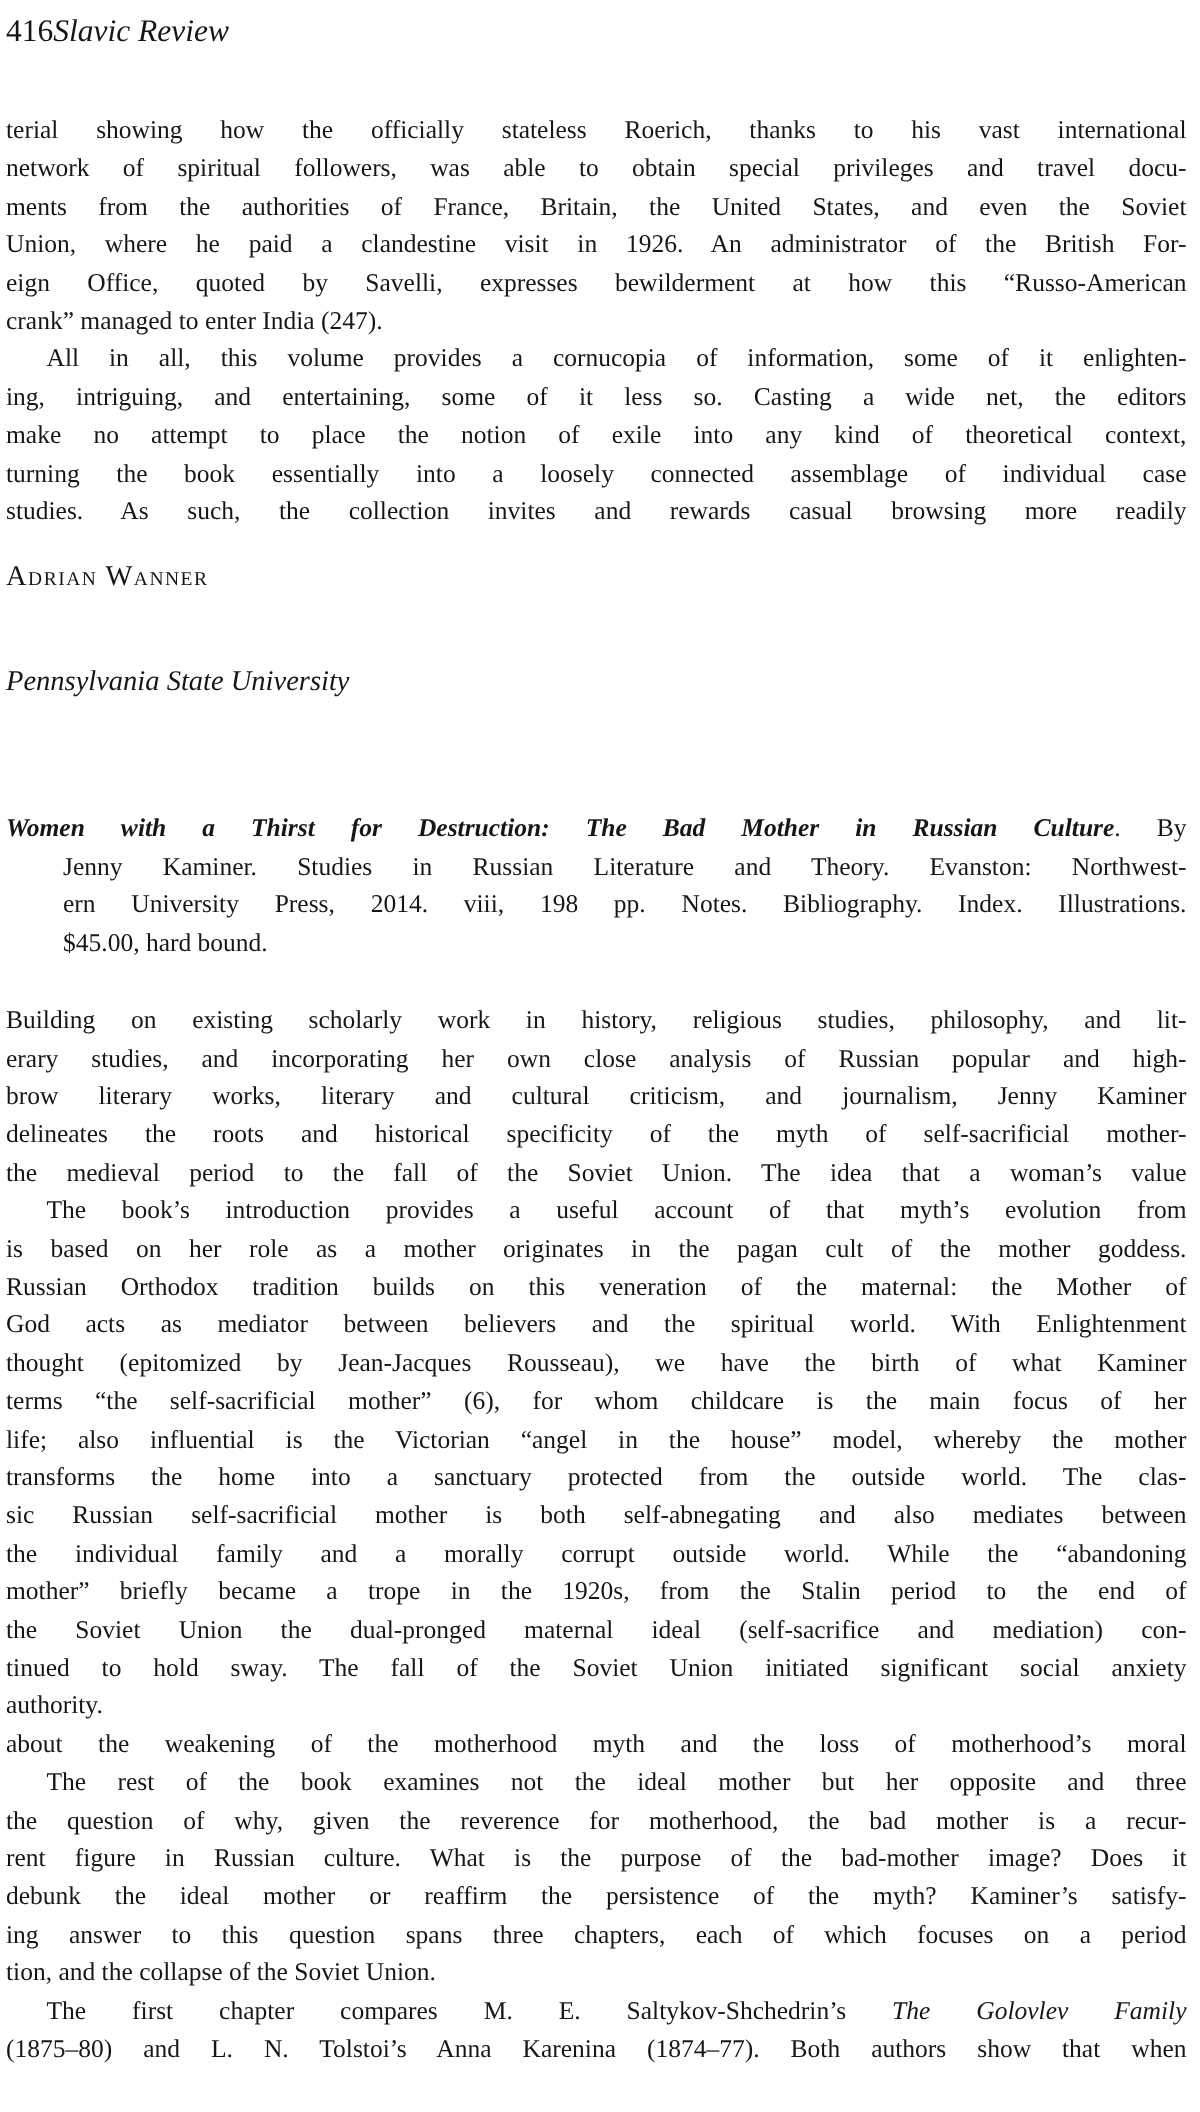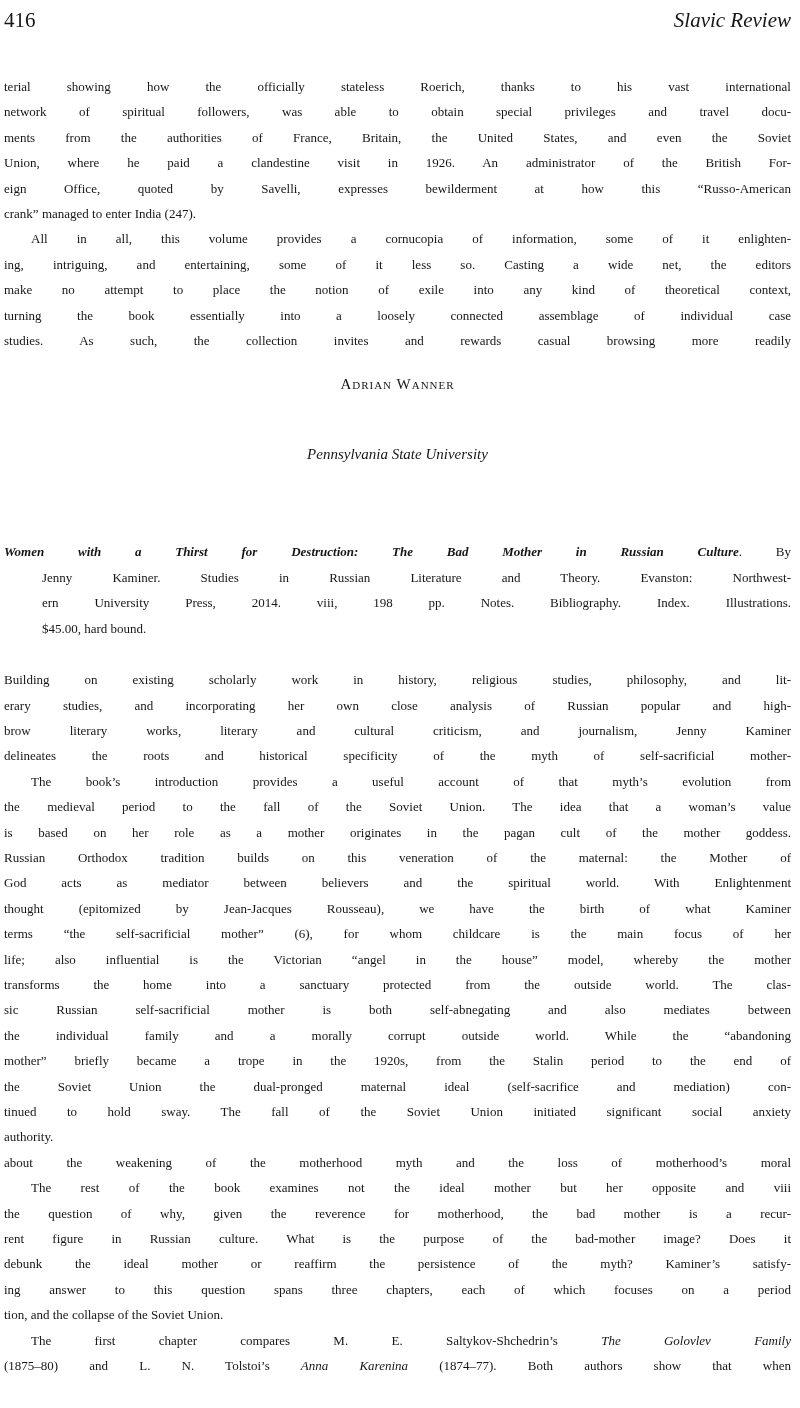--- a/index.html
+++ b/index.html
@@ -13,32 +13,32 @@
     overflow: hidden;
     color: #161616;
     font-family: "Liberation Serif", "DejaVu Serif", serif;
   }
   .page {
     padding: 0 9px 0 4px;
   }
   
   .running-head {
     display: flex;
-    justify-content: space-between;
+    justify-content: flex-start;
     align-items: baseline;
     padding-top: 7px;
     font-size: 21px;
     line-height: 27px;
   }
   .running-head .journal {
     font-style: italic;
   }
   
   .textblock {
-    font-size: 13px;
+    font-size: 17px;
     line-height: 25.4px;
   }
   #wanner-body { margin-top: 40px; }
   #kaminer-heading { margin-top: 72px; }
   #kaminer-body { margin-top: 26px; }
   .line {
     text-align: justify;
     text-align-last: justify;
   }
   .line.last {
@@ -46,22 +46,22 @@
   }
   .line.indent {
     text-indent: 27px;
   }
   .hang .line:not(:first-child) {
     padding-left: 38px;
   }
   
   .signature {
     margin-top: 19px;
-    text-align: center;
-    font-size: 15px;
+    text-align: left;
+    font-size: 19px;
     line-height: 25.5px;
   }
   .signature .reviewer {
     font-variant: small-caps;
     letter-spacing: 1px;
   }
   .signature .affiliation {
     font-style: italic;
     margin-top: 44px;
   }
@@ -109,44 +109,44 @@
     </div>
 
   <div id="kaminer-body" class="textblock">
       <div class="para">
         <div class="line">Building on existing scholarly work in history, religious studies, philosophy, and lit-</div>
         <div class="line">erary studies, and incorporating her own close analysis of Russian popular and high-</div>
         <div class="line">brow literary works, literary and cultural criticism, and journalism, Jenny Kaminer</div>
         <div class="line">delineates the roots and historical specificity of the myth of self-sacrificial mother-</div>
       </div>
       <div class="para">
+        <div class="line">the medieval period to the fall of the Soviet Union. The idea that a woman’s value</div>
         <div class="line indent">The book’s introduction provides a useful account of that myth’s evolution from</div>
-        <div class="line">the medieval period to the fall of the Soviet Union. The idea that a woman’s value</div>
         <div class="line">is based on her role as a mother originates in the pagan cult of the mother goddess.</div>
         <div class="line">Russian Orthodox tradition builds on this veneration of the maternal: the Mother of</div>
         <div class="line">God acts as mediator between believers and the spiritual world. With Enlightenment</div>
         <div class="line">thought (epitomized by Jean-Jacques Rousseau), we have the birth of what Kaminer</div>
         <div class="line">terms “the self-sacrificial mother” (6), for whom childcare is the main focus of her</div>
         <div class="line">life; also influential is the Victorian “angel in the house” model, whereby the mother</div>
         <div class="line">transforms the home into a sanctuary protected from the outside world. The clas-</div>
         <div class="line">sic Russian self-sacrificial mother is both self-abnegating and also mediates between</div>
         <div class="line">the individual family and a morally corrupt outside world. While the “abandoning</div>
         <div class="line">mother” briefly became a trope in the 1920s, from the Stalin period to the end of</div>
         <div class="line">the Soviet Union the dual-pronged maternal ideal (self-sacrifice and mediation) con-</div>
         <div class="line">tinued to hold sway. The fall of the Soviet Union initiated significant social anxiety</div>
         <div class="line last">authority.</div>
         <div class="line">about the weakening of the motherhood myth and the loss of motherhood’s moral</div>
       </div>
       <div class="para">
-        <div class="line indent">The rest of the book examines not the ideal mother but her opposite and viii</div>
+        <div class="line indent">The rest of the book examines not the ideal mother but her opposite and three</div>
         <div class="line">the question of why, given the reverence for motherhood, the bad mother is a recur-</div>
         <div class="line">rent figure in Russian culture. What is the purpose of the bad-mother image? Does it</div>
         <div class="line">debunk the ideal mother or reaffirm the persistence of the myth? Kaminer’s satisfy-</div>
         <div class="line">ing answer to this question spans three chapters, each of which focuses on a period</div>
         <div class="line last">tion, and the collapse of the Soviet Union.</div>
       </div>
       <div class="para">
         <div class="line indent"><span>The first chapter compares M. E. Saltykov-Shchedrin’s </span><span style="font-style: italic;">The Golovlev Family</span></div>
-        <div class="line"><span>(1875–80) and L. N. Tolstoi’s </span><span style="font-style: italic;">Anna Karenina</span><span> (1874–77). Both authors show that when</span></div>
+        <div class="line"><span>(1875–80) and L. N. Tolstoi’s </span><span style="">Anna Karenina</span><span> (1874–77). Both authors show that when</span></div>
       </div>
     </div>
 
 </div>
 
 </body></html>

